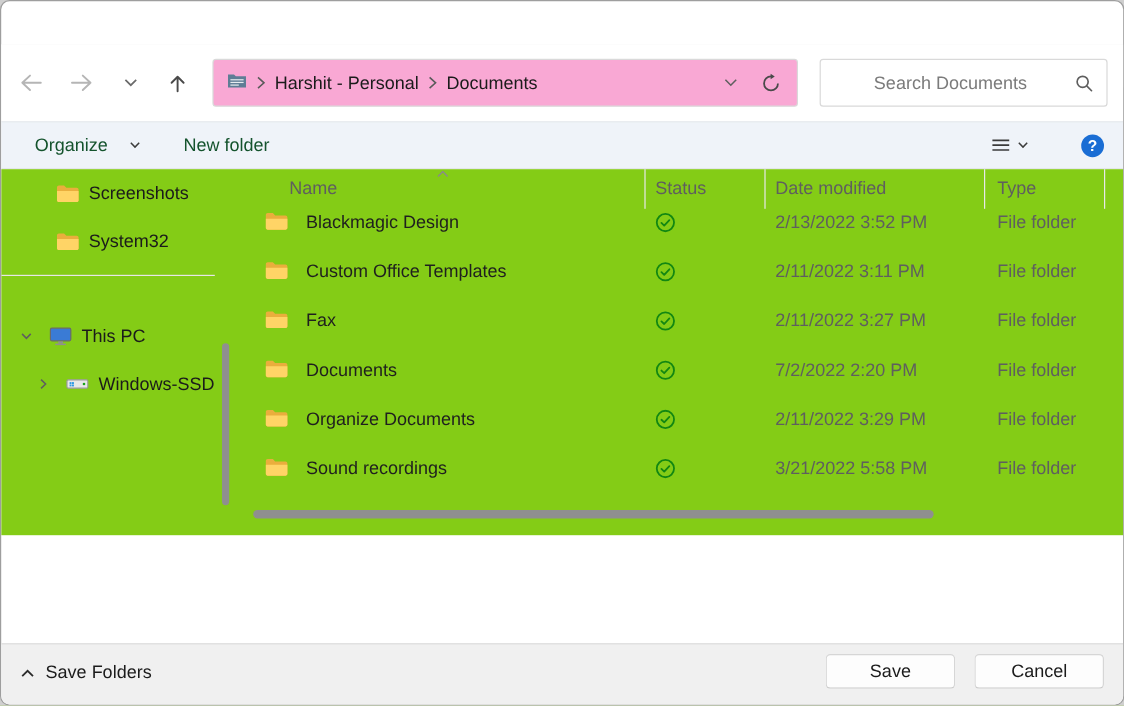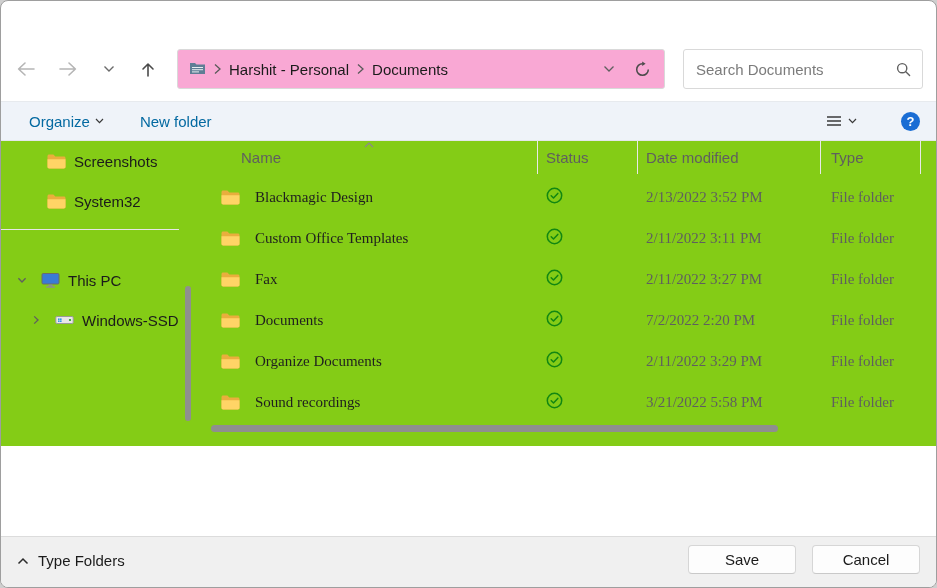--- a/index.html
+++ b/index.html
@@ -22,27 +22,27 @@
   .nav-btn.up{margin-left:10px;}
   .address-bar{margin-left:12px;width:488px;height:40px;border:1px solid #d9d9d9;border-radius:3px;box-sizing:border-box;
     display:flex;align-items:center;padding:0 4px 0 11px;background:#f9a8d4;}
   .crumb-sep{margin:0 7px;display:flex;}
   .crumb{cursor:pointer;white-space:nowrap;}
   .addr-dd{margin-left:auto;width:30px;height:30px;display:flex;align-items:center;justify-content:center;cursor:pointer;}
   .addr-refresh{width:36px;height:30px;display:flex;align-items:center;justify-content:center;cursor:pointer;}
   .search-box{margin-left:18px;width:240px;height:40px;border:1px solid #d9d9d9;border-radius:3px;box-sizing:border-box;
     position:relative;background:#fff;}
   .search-box input{border:none;outline:none;background:transparent;width:100%;height:100%;box-sizing:border-box;
-    padding:0 34px 0 12px;font:inherit;color:#0f766e;}
+    padding:0 34px 0 12px;font:inherit;color:#0f766e;text-align:center;}
   .search-box input::placeholder{color:#7b7b7b;}
   .search-glyph{position:absolute;right:11px;top:12px;}
   
   .toolbar{position:absolute;top:100px;left:0;right:0;height:40px;background:#eff3f9;border-top:1px solid #e7eaee;
     border-bottom:1px solid #e3e6ea;display:flex;align-items:center;box-sizing:border-box;}
-  .tb-item{display:flex;align-items:center;gap:5px;cursor:pointer;color:#0369a1;}
+  .tb-item{display:flex;align-items:center;gap:18px;cursor:pointer;color:#14532d;}
   .tb-organize{margin-left:28px;}
   .tb-newfolder{margin-left:36px;}
   .tb-right{margin-left:auto;display:flex;align-items:center;}
   .tb-view{display:flex;align-items:center;gap:6px;cursor:pointer;margin-right:44px;}
   .help-btn{width:19px;height:19px;border-radius:50%;background:#1a6dd4;color:#fff;font-size:13px;font-weight:bold;
     display:flex;align-items:center;justify-content:center;cursor:pointer;margin-right:16px;}
   
   .content{position:absolute;top:140px;left:0;right:0;height:305px;background:#84cc16;}
   .sidebar{position:absolute;left:0;top:0;width:182px;height:100%;overflow:hidden;}
   .tree-item{height:40px;display:flex;align-items:center;cursor:pointer;box-sizing:border-box;}
@@ -56,21 +56,21 @@
   
   .filelist{position:absolute;left:200px;top:0;width:720px;height:100%;}
   .header-row{display:grid;grid-template-columns:337px 100px 183px 1fr;height:33px;}
   .hcell{display:flex;align-items:center;padding-left:8px;border-right:1px solid #e8e8e8;position:relative;
     color:#5f5f5f;cursor:pointer;box-sizing:border-box;}
   .hcell:first-child{padding-left:40px;}
   .hcell:last-child{padding-left:10px;}
   .sort-caret{position:absolute;top:1px;left:50%;transform:translateX(-50%);}
   .rows{margin-top:3px;}
   .frow{display:grid;grid-template-columns:337px 100px 183px 1fr;height:41px;cursor:pointer;}
-  .cell{display:flex;align-items:center;box-sizing:border-box;font-family:Liberation Serif, serif;}
+  .cell{display:flex;align-items:flex-start;box-sizing:border-box;}
   .c-name{padding-left:20px;gap:7px;color:#1f1f1f;}
   .c-status{padding-left:8px;}
   .c-date{padding-left:8px;color:#5f5f5f;}
   .c-type{padding-left:10px;color:#5f5f5f;}
   .h-scroll{position:absolute;left:0;right:0;top:284px;height:8px;}
   .h-thumb{position:absolute;left:10px;width:567px;height:7px;background:#8f8f8f;border-radius:3.5px;cursor:pointer;}
   
   .fields{position:absolute;top:445px;left:0;right:0;height:90px;background:#f0f0f0;}
   .field-label{position:absolute;left:0;width:152px;text-align:right;line-height:27px;color:#1b1b1b;}
   .lbl1{top:6px;} .lbl2{top:38px;}
@@ -428,18 +428,18 @@
       </div>
     </div>
   </div>
 
 
   <div class="footer">
     <span class="hide-folders">
       <svg width="12" height="8" viewBox="0 0 12 8">
           <path d="M1.5 6.5 L6 2 L10.5 6.5" fill="none" stroke="#2b2b2b" stroke-width="1.5"></path>
         </svg>
-      <span>Type Folders</span>
+      <span>Save Folders</span>
     </span>
     <button class="btn btn-save">Save</button>
     <button class="btn btn-cancel">Cancel</button>
   </div>
 </div>
 
 </body></html>

